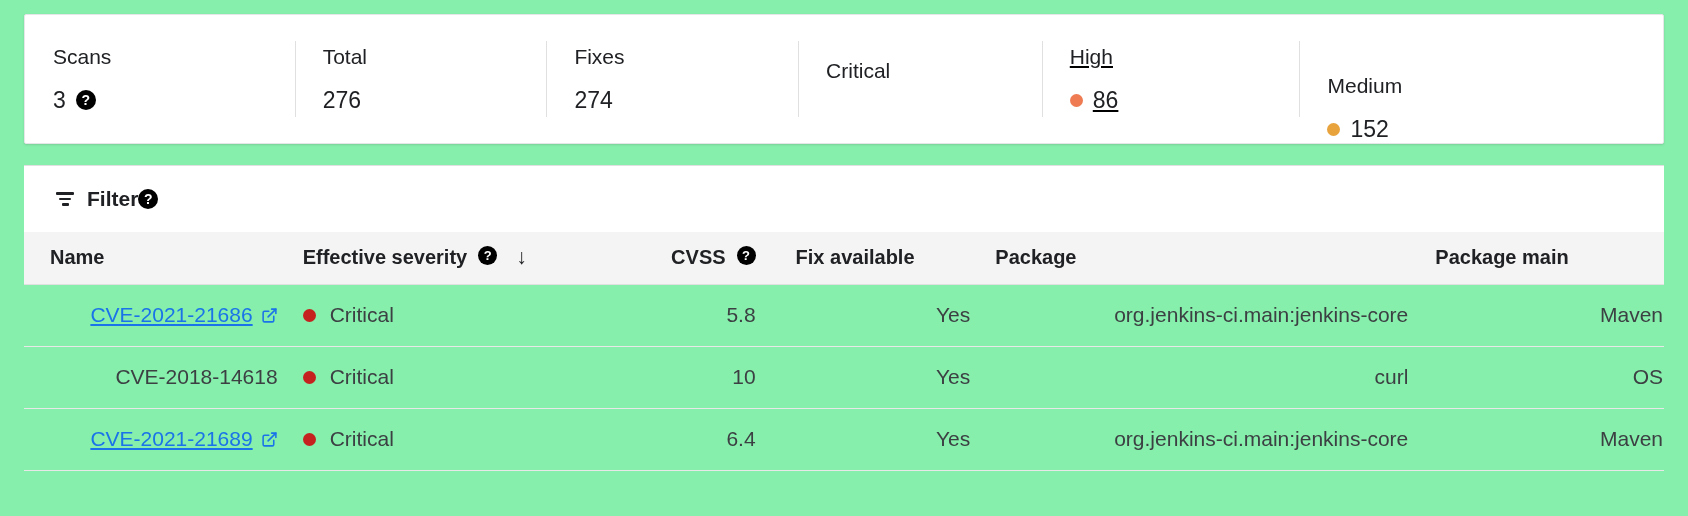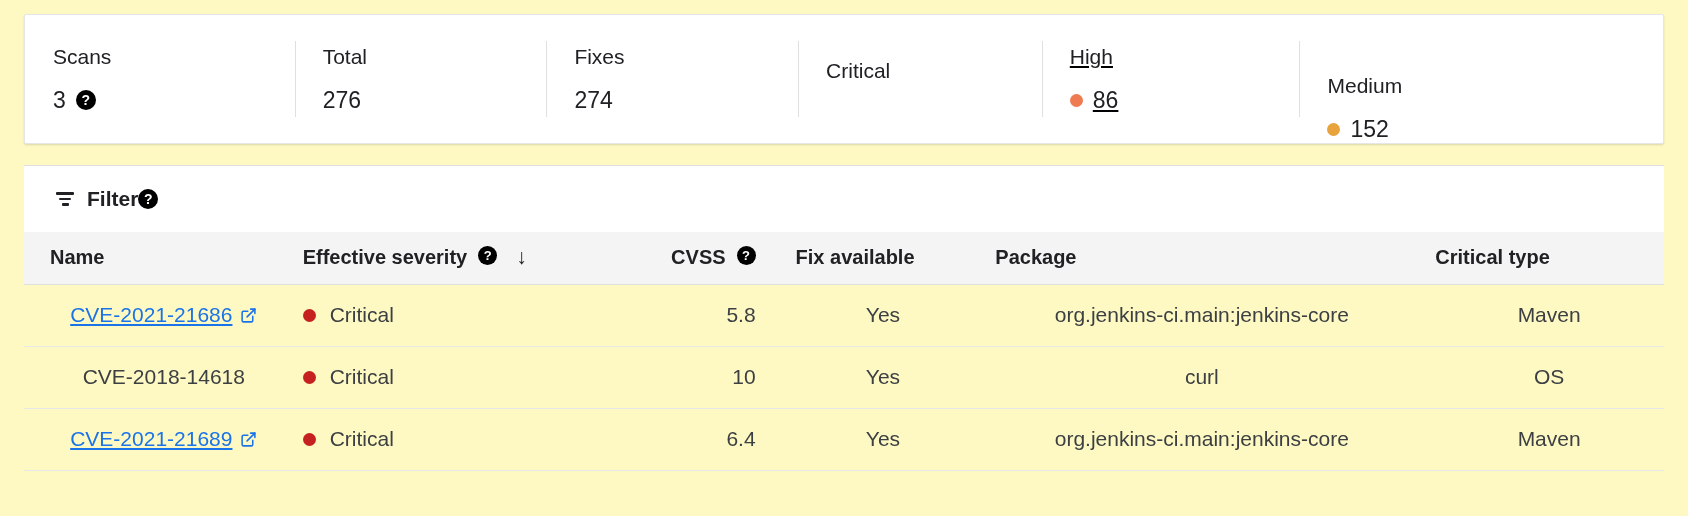--- a/index.html
+++ b/index.html
@@ -3,21 +3,21 @@
 <meta charset="utf-8">
 <style>
   * { box-sizing: border-box; }
   html, body {
     margin: 0; padding: 0;
     width: 1688px; height: 516px;
     background: #ffffff;
     font-family: "Liberation Sans", sans-serif;
     -webkit-font-smoothing: antialiased;
   }
-  .page { position: relative; width: 1688px; height: 516px; overflow: hidden; background:#fef9c3; }
+  .page { position: relative; width: 1688px; height: 516px; overflow: hidden; background:#86efac; }
 
   
   .summary-card {
     position: absolute;
     left: 24px; top: 14px;
     width: 1640px; height: 130px;
     background: #ffffff;
     border: 1px solid #e4e6e8;
     border-radius: 2px;
     box-shadow: 0 1px 2px rgba(60,64,67,0.18);
@@ -151,21 +151,21 @@
     text-align: left;
     padding: 0 0 0 0;
     vertical-align: middle;
     border-bottom: 1px solid #e0e0e0;
     white-space: nowrap;
   }
   .vuln-table tbody td {
     height: 62px;
     font-size: 21px;
     color: #3c4043;
-    text-align: center;
+    text-align: right;
     vertical-align: middle;
     border-bottom: 1px solid #e8e8e8;
     white-space: nowrap;
     overflow: hidden;
     text-overflow: ellipsis;
   }
   .c-name      { width: 250px; padding-left: 26px !important; }
   .c-severity  { width: 340px; padding-left: 24px !important; }
   .c-cvss      { width: 140px; text-align: right !important; padding-right: 12px !important; }
   .c-fix       { width: 200px; padding-left: 28px !important; }
@@ -278,21 +278,21 @@
               <span>Fix available</span>
             </span>
         </th>
         <th class="c-package">
           <span class="th-inner">
               <span>Package</span>
             </span>
         </th>
         <th class="c-pkgtype">
           <span class="th-inner">
-              <span>Critical type</span>
+              <span>Package main</span>
             </span>
         </th>
       </tr>
     </thead>
     <tbody id="table-body">
         <tr>
           <td class="c-name"><span class="cve-link">
               <span>CVE-2021-21686</span>
               <span class="ext-icon">
                 <svg width="17" height="17" viewBox="0 0 24 24" fill="none" stroke="#1a73e8" stroke-width="2.2" stroke-linecap="round" stroke-linejoin="round">

